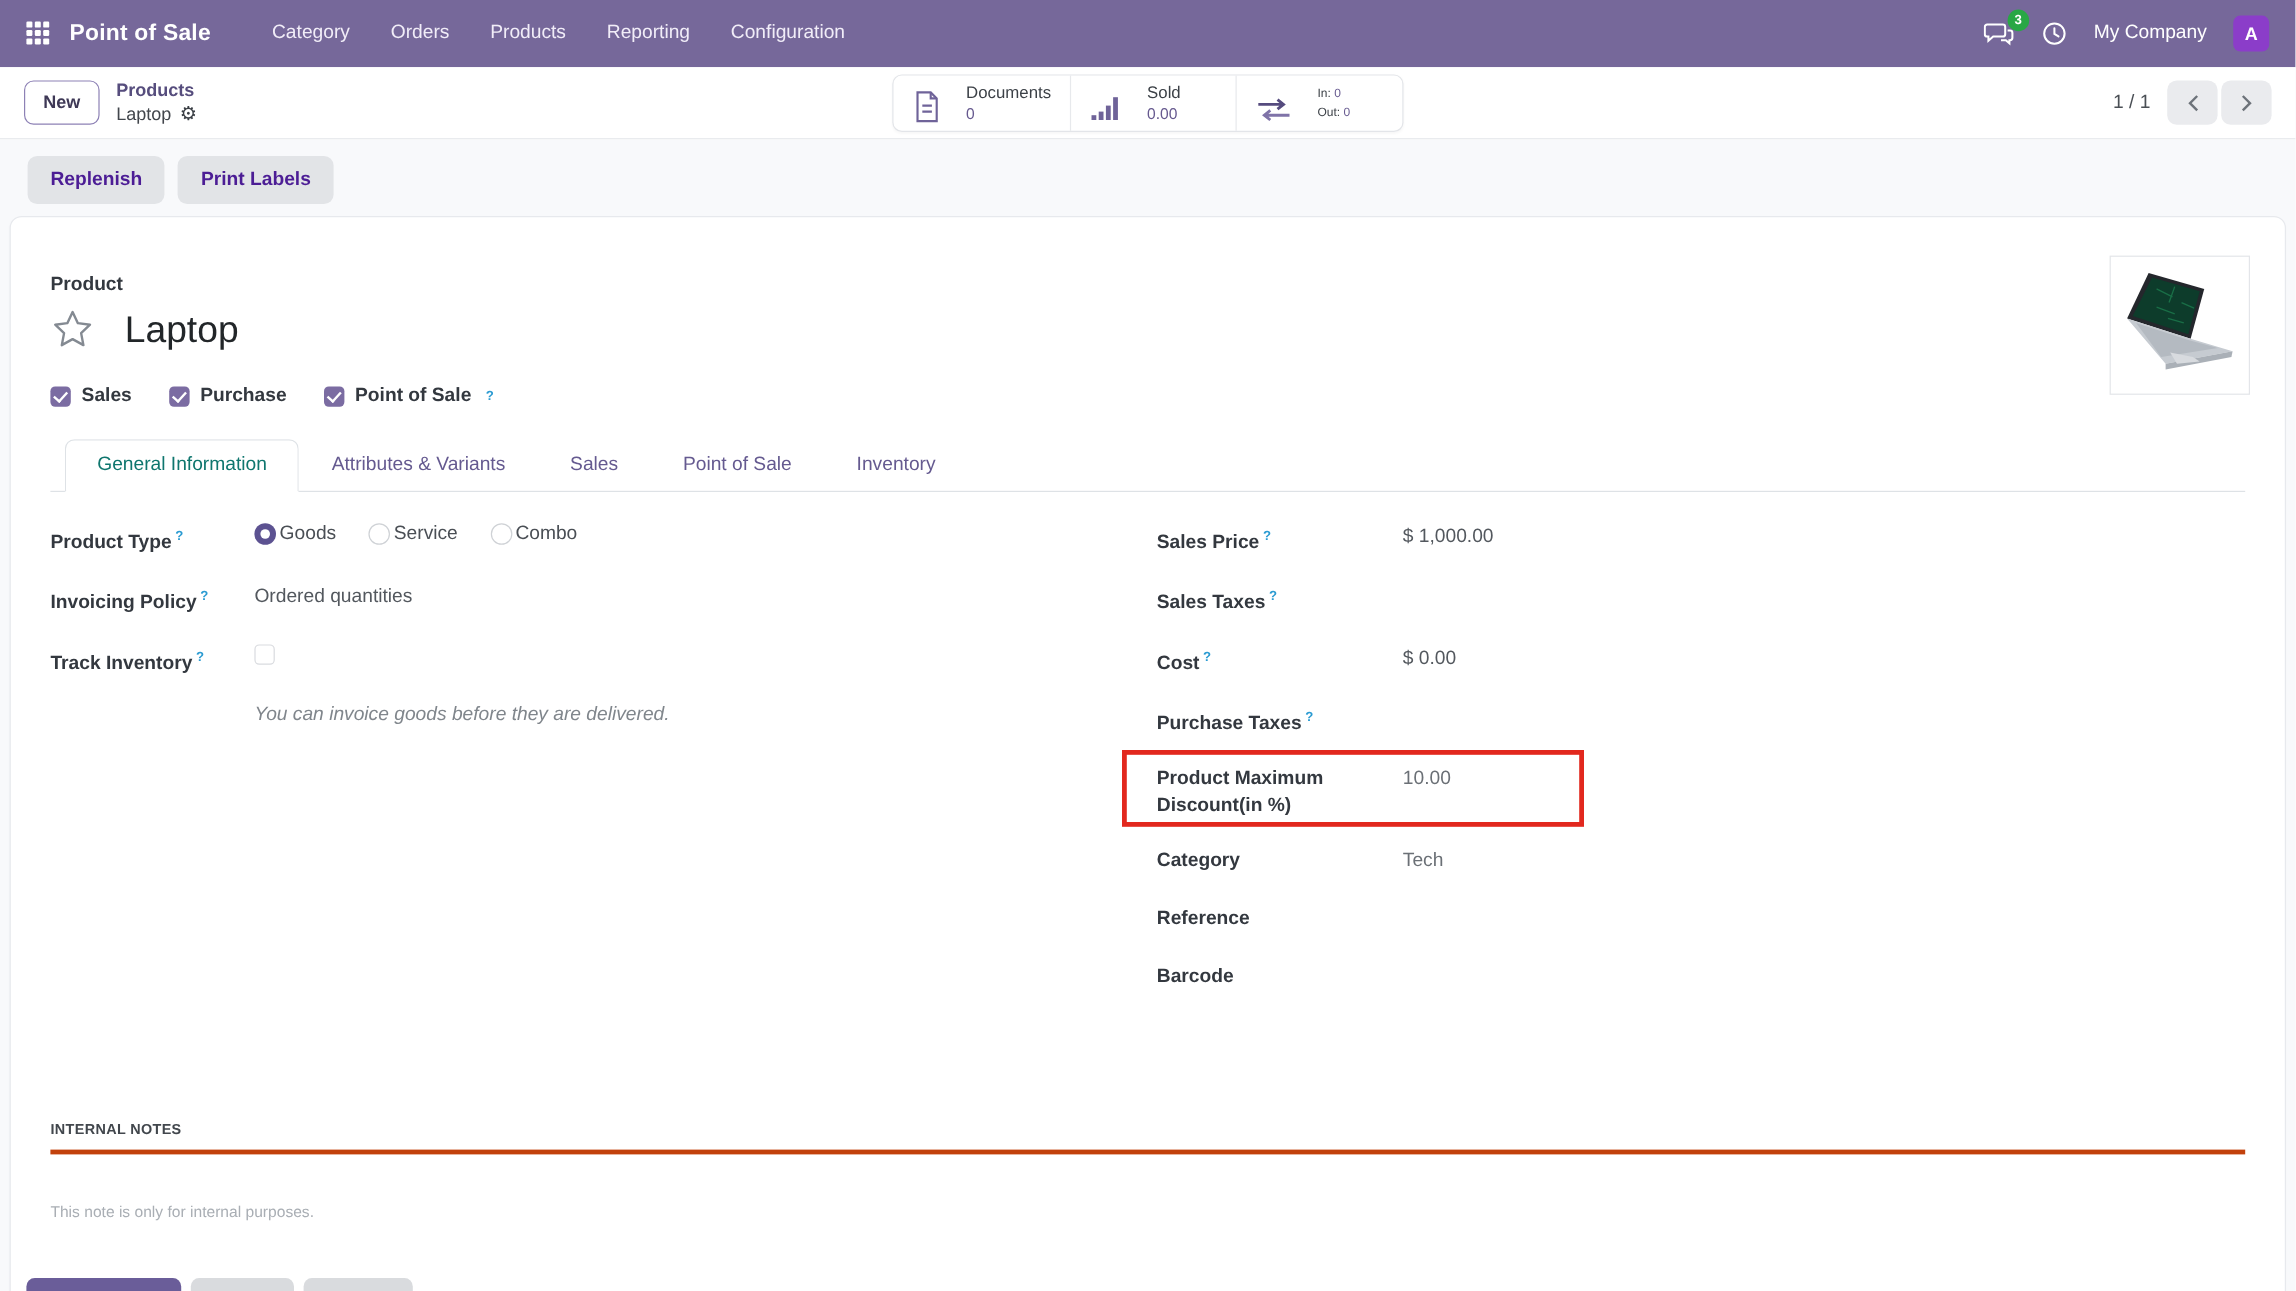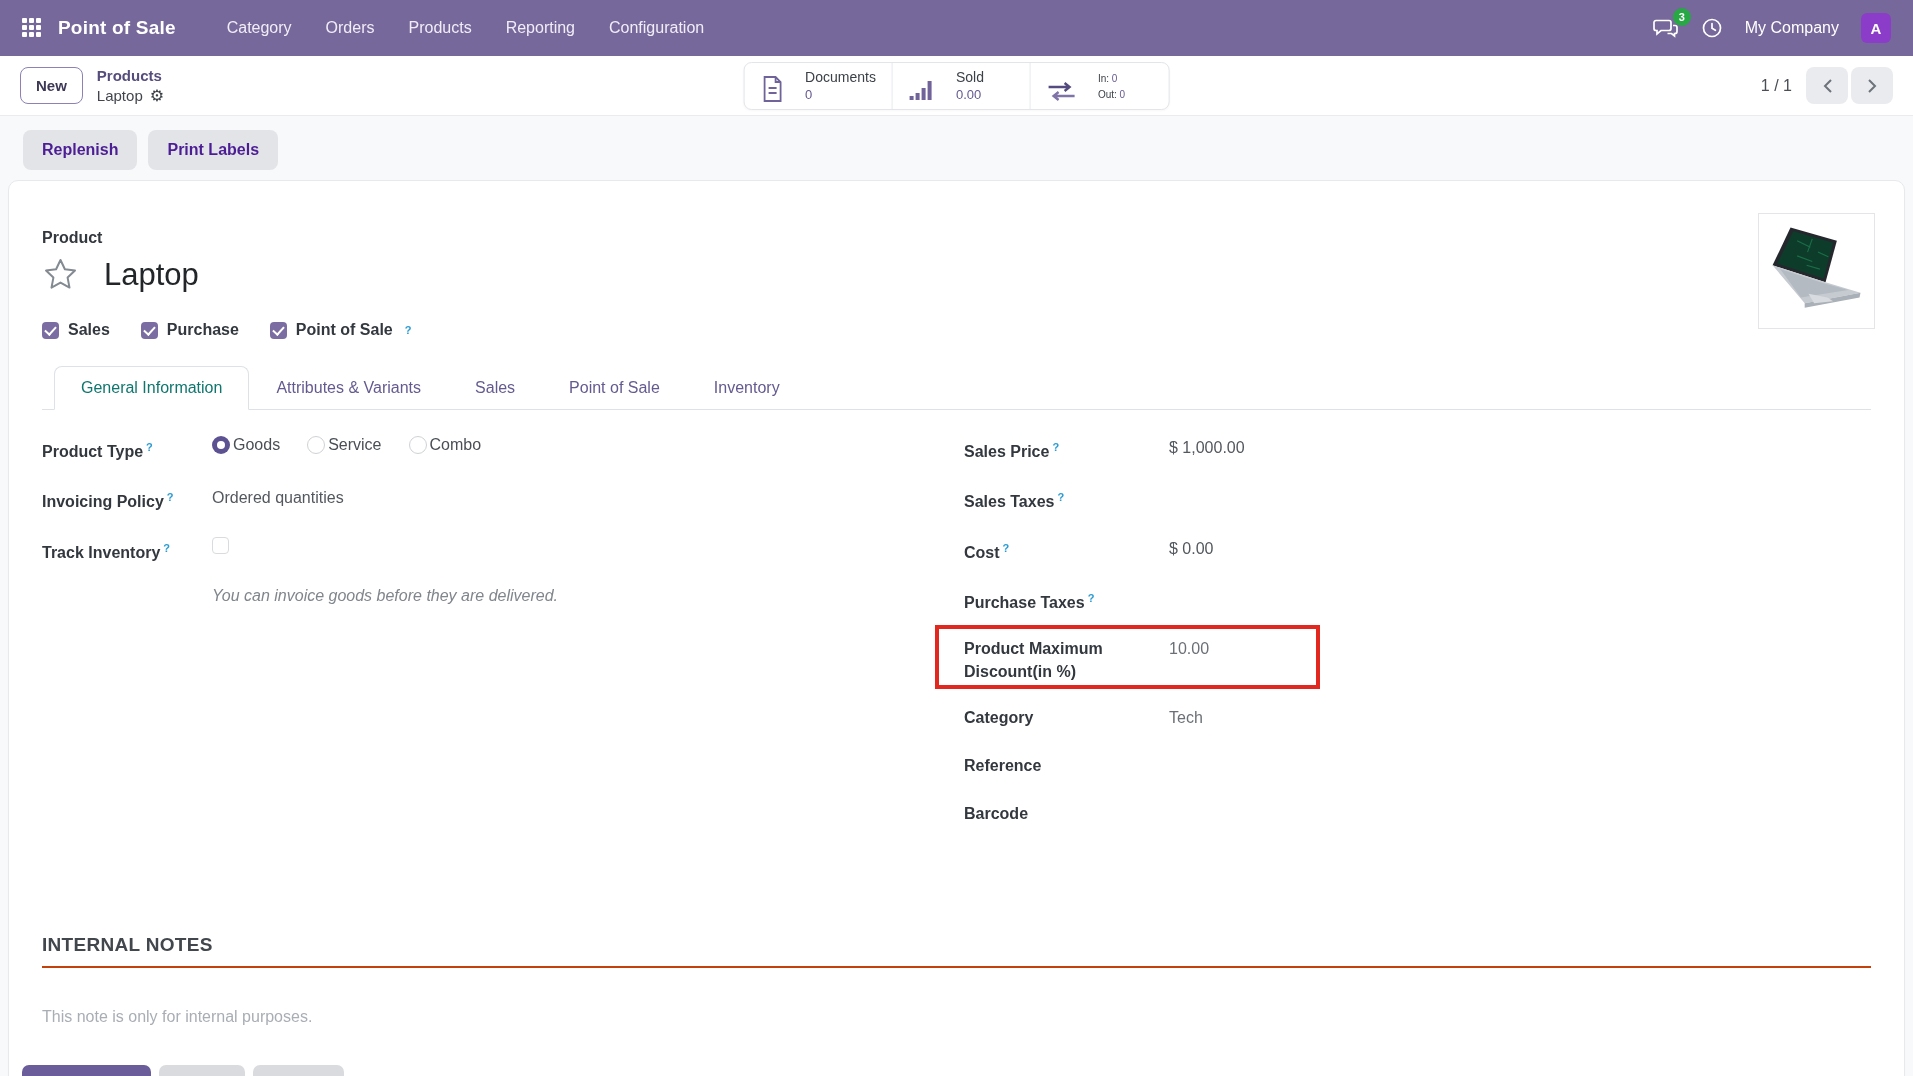--- a/index.html
+++ b/index.html
@@ -137,24 +137,24 @@
   .note-row { margin-left:170px; margin-top:10px; font-style:italic; color:#80868c; font-size:16px; }
   .highlighted { position:relative; }
   .red-box {
     position:absolute; left:-29px; top:-12px; width:385px; height:64px;
     border:4px solid #e2281e; pointer-events:none;
   }
 
   
   .notes-section { margin-top:50px; }
   .notes-title {
-    font-size:19px; font-weight:700; color:#42474d; letter-spacing:.3px;
-    padding-bottom:10px; border-bottom:2px solid #c2410c;
-  }
-  .notes-placeholder { margin-top:40px; font-size:16px; color:#a9aeb4; cursor:text; }
+    font-size:12px; font-weight:700; color:#42474d; letter-spacing:.3px;
+    padding-bottom:10px; border-bottom:4px solid #c2410c;
+  }
+  .notes-placeholder { margin-top:40px; font-size:13px; color:#a9aeb4; cursor:text; }
 
   
   .bottom-bar { position:absolute; left:22px; bottom:0; display:flex; gap:8px; }
   .cut-btn { height:11px; border-radius:7px 7px 0 0; border:none; cursor:pointer; }
   .cut-primary { width:129px; background:#6a5d99; }
   .cut-gray1 { width:86px; background:#d9dbde; }
   .cut-gray2 { width:91px; background:#d9dbde; }
 
   svg { display:block; }
 </style>

